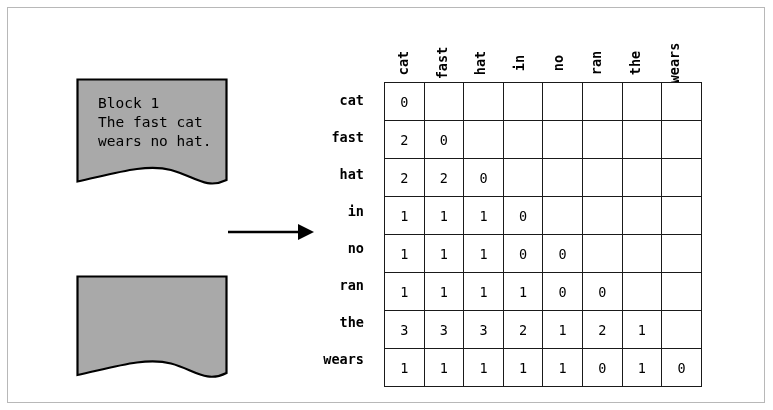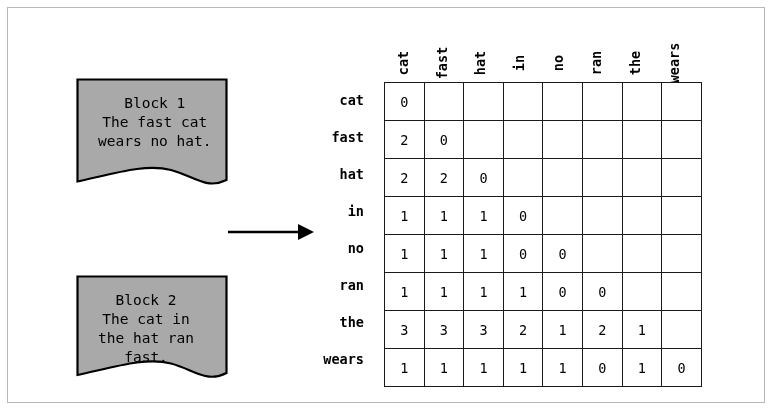--- a/index.html
+++ b/index.html
@@ -41,21 +41,20 @@
   .doc-text {
     position: absolute;
     left: 22px;
     top: 16px;
     font-family: "DejaVu Sans Mono", monospace;
     font-size: 14.5px;
     line-height: 19px;
     color: #000000;
     white-space: pre;
     letter-spacing: 0px;
-    text-align: center;
   }
 
   
   #arrow {
     position: absolute;
     left: 228px;
     top: 218px;
   }
 
   
@@ -138,24 +137,20 @@
     </svg>
     <div class="doc-text">Block 1
 The fast cat
 wears no hat.</div>
   </div>
 
   <div class="doc-block" id="block-2" style="left:76px; top:275px; width:152px; height:110px;">
     <svg width="154" height="112" viewBox="0 0 154 112">
       <path d="M1.5,1.5 L150.5,1.5 L150.5,98 C130,108.5 118,94.5 95,88.5 C70,82 40,91.5 1.5,100 Z" fill="#a9a9a9" stroke="#000000" stroke-width="2.2" stroke-linejoin="miter"></path>
     </svg>
-    <div class="doc-text">Block 2
-The cat in
-the hat ran
-fast.</div>
   </div>
 
   <div id="arrow">
     <svg width="88" height="28" viewBox="0 0 88 28">
       <line x1="0" y1="14" x2="72" y2="14" stroke="#000000" stroke-width="2.4"></line>
       <polygon points="70,6 86,14 70,22" fill="#000000"></polygon>
     </svg>
   </div>
 
   <div id="col-headers">

